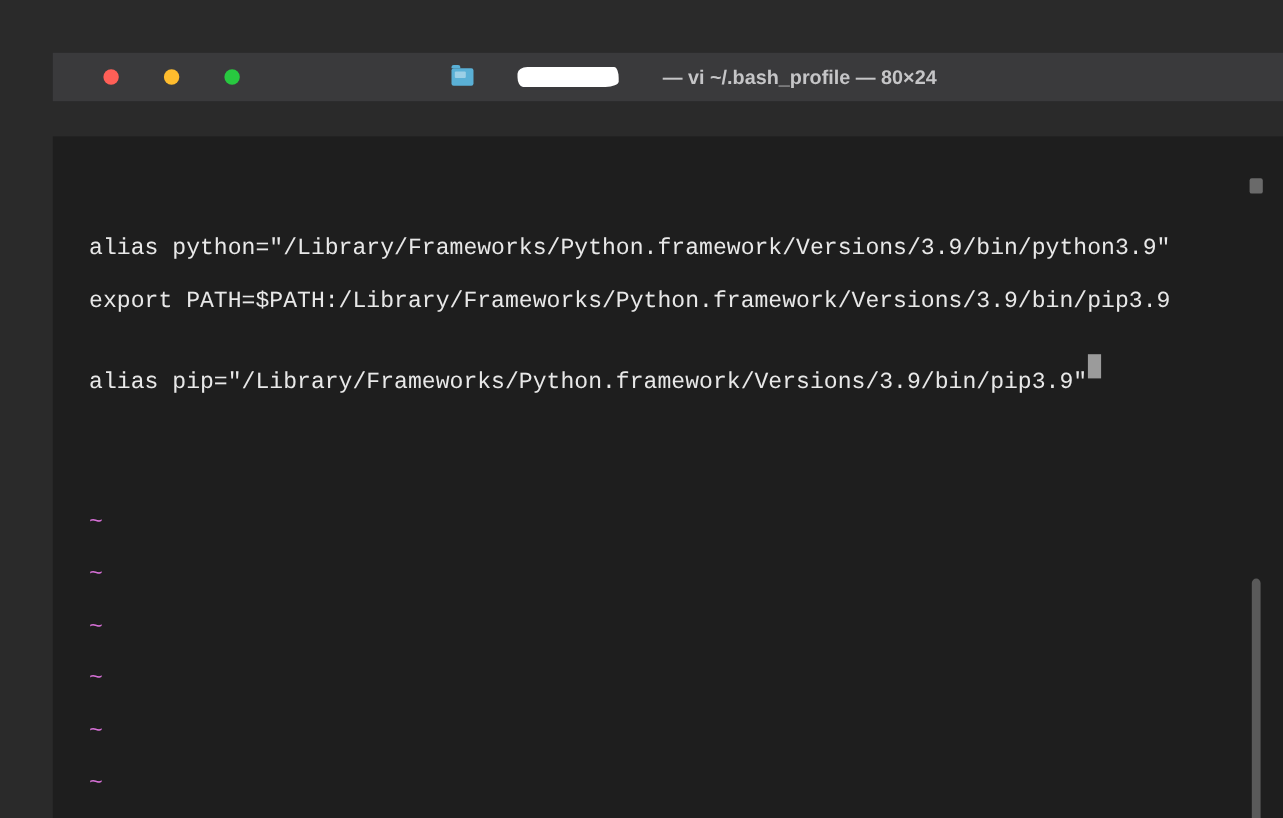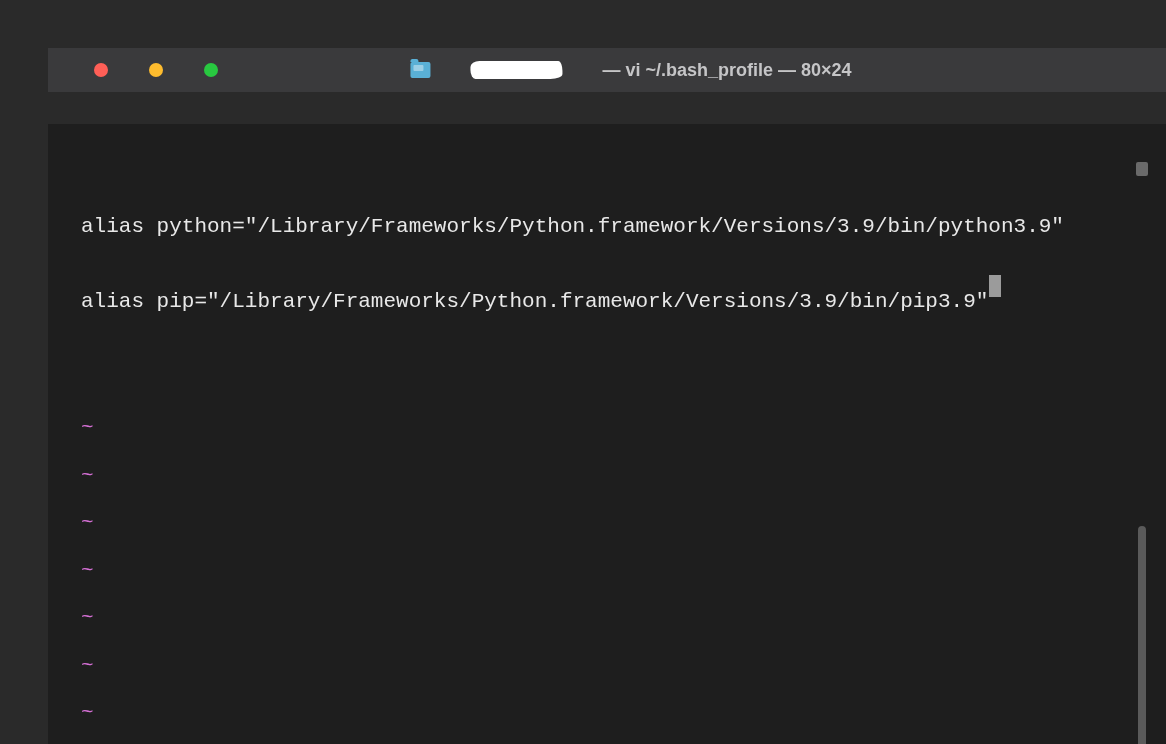--- a/index.html
+++ b/index.html
@@ -155,19 +155,19 @@
     <div class="traffic-light maximize"></div>
   </div>
   <div class="title-center">
     <span class="folder-icon"></span>
     <span class="redacted"></span>
     <span> — vi ~/.bash_profile — 80×24</span>
   </div>
 </div>
 
 <div class="terminal-body">
-  <div id="file-lines"><span class="content-line">alias python="/Library/Frameworks/Python.framework/Versions/3.9/bin/python3.9"</span><span class="content-line">alias pip="/Library/Frameworks/Python.framework/Versions/3.9/bin/pip3.9"<span class="cursor"></span></span></div>
+  <div id="file-lines"><span class="content-line">alias python="/Library/Frameworks/Python.framework/Versions/3.9/bin/python3.9"</span><span class="content-line">export PATH=$PATH:/Library/Frameworks/Python.framework/Versions/3.9/bin/pip3.9</span><span class="content-line">alias pip="/Library/Frameworks/Python.framework/Versions/3.9/bin/pip3.9"<span class="cursor"></span></span></div>
   <div id="tilde-lines"><span class="tilde">~</span><span class="tilde">~</span><span class="tilde">~</span><span class="tilde">~</span><span class="tilde">~</span><span class="tilde">~</span><span class="tilde">~</span><span class="tilde">~</span><span class="tilde">~</span><span class="tilde">~</span><span class="tilde">~</span><span class="tilde">~</span><span class="tilde">~</span><span class="tilde">~</span><span class="tilde">~</span></div>
   <div class="scrollbar-track">
     <div class="scroll-indicator-top"></div>
     <div class="scroll-thumb"></div>
   </div>
 </div>
 
 </body></html>

